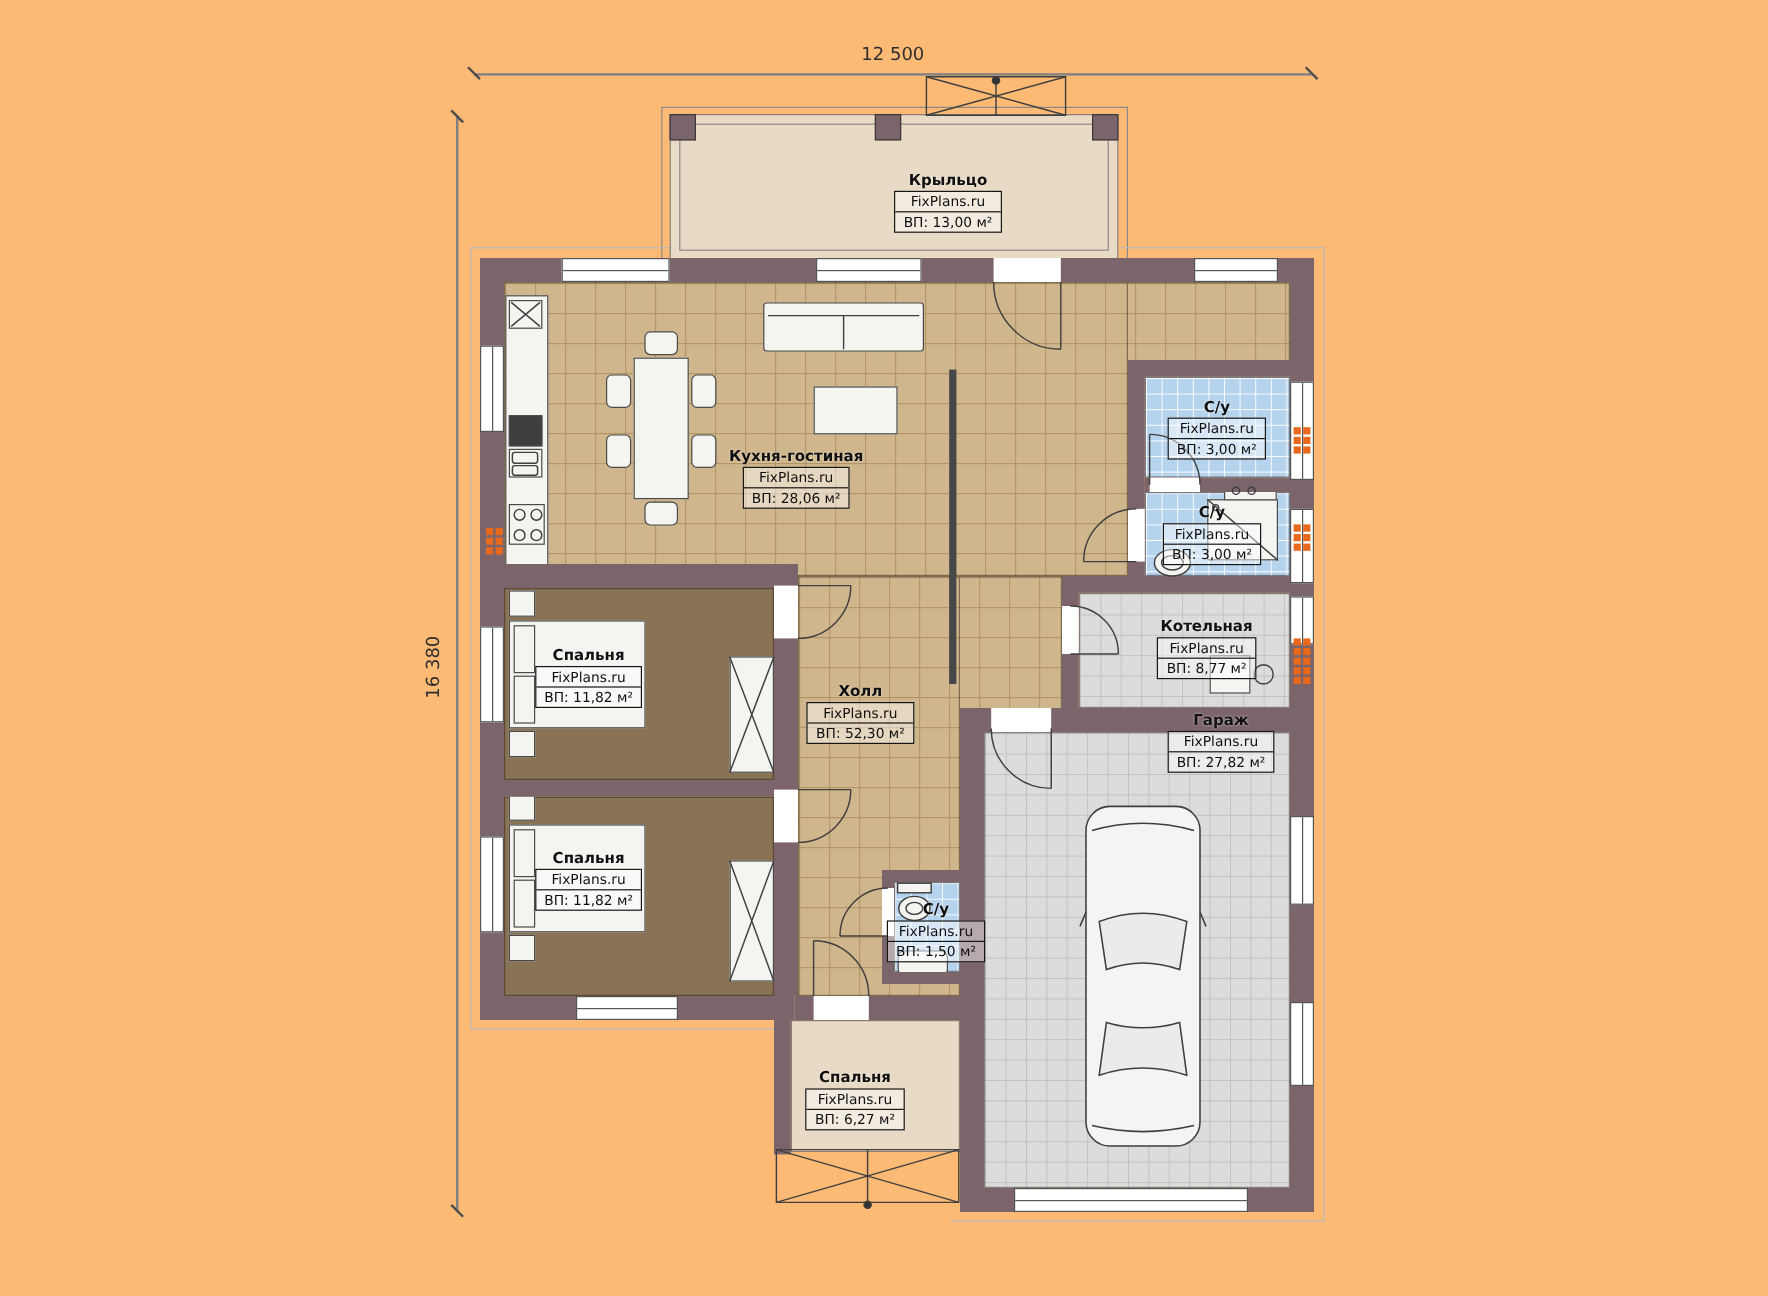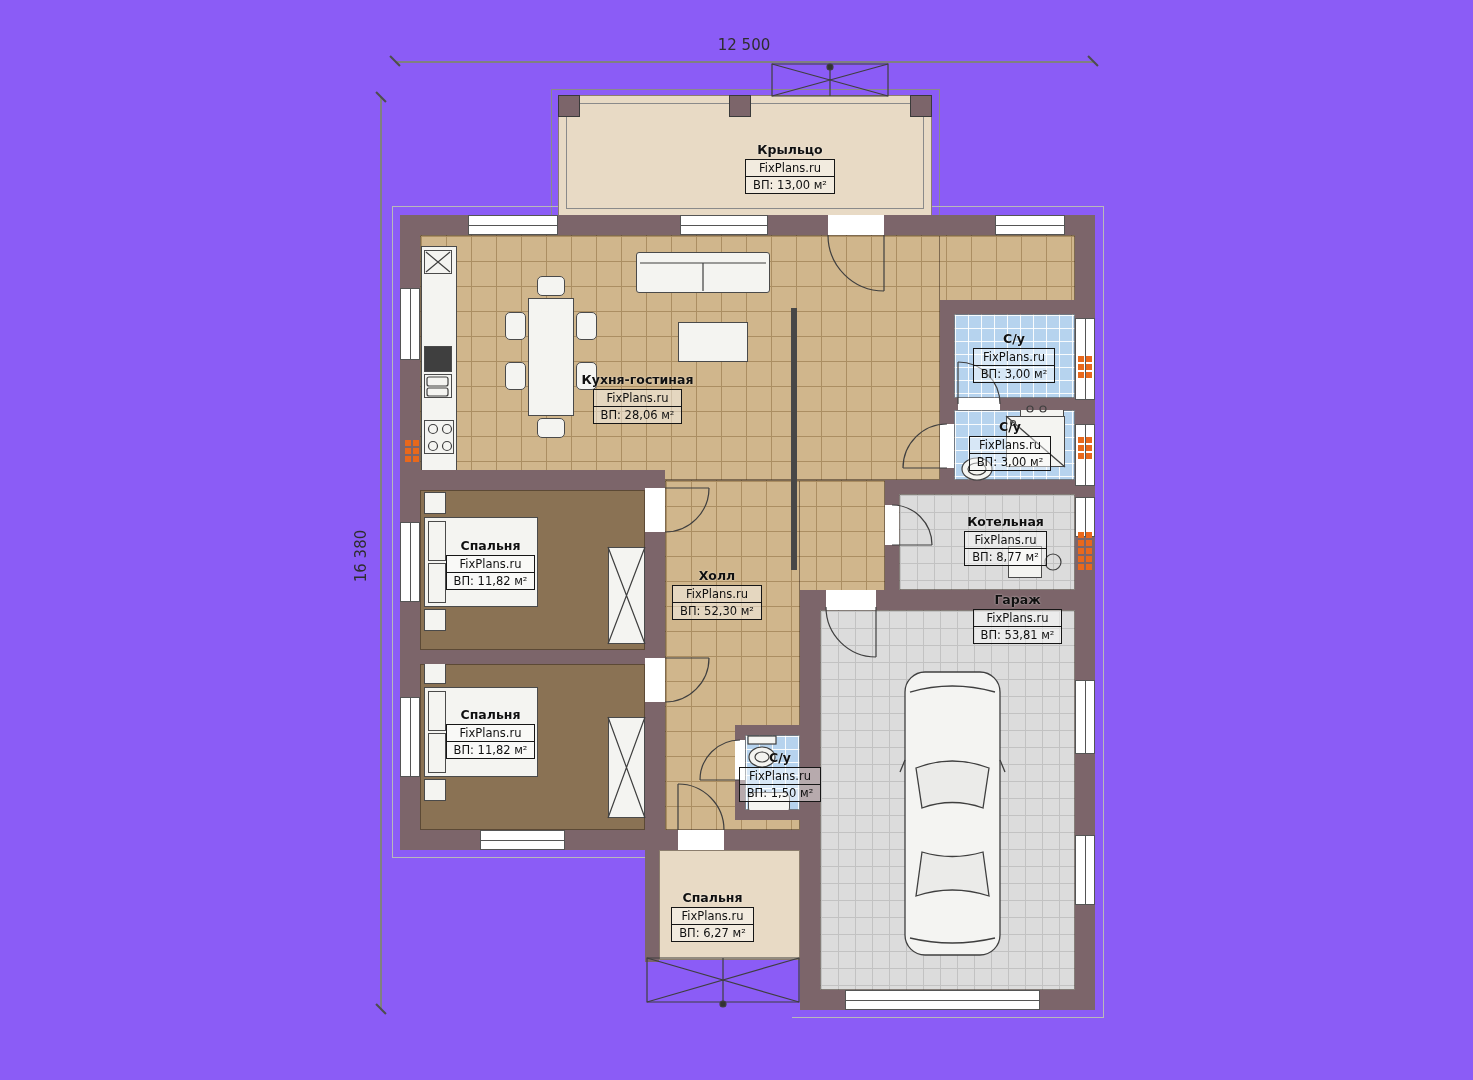--- a/index.html
+++ b/index.html
@@ -1,16 +1,16 @@
 <!DOCTYPE html>
 <html style="--wall: #7c656a; --tan-floor: #d0b68c; --tan-grid: #ab8e62; --beige-floor: #e8dac5; --brown-floor: #8a7254; --blue-floor: #b6d3ee; --gray-floor: #dcdcdc; --radiator: #e8681c;"><head>
 <meta charset="utf-8">
 <style>
   html,body{margin:0;padding:0;background:#fff;}
-  #plan{position:relative;width:1473px;height:1080px;background:#8b5cf6;overflow:hidden;
+  #plan{position:relative;width:1473px;height:1080px;background:#fdba74;overflow:hidden;
         font-family:"DejaVu Sans",sans-serif;}
   #plan *{box-sizing:border-box;}
   .eave{position:absolute;background:#b9b9b9;z-index:5;}
   .floor{position:absolute;z-index:10;border:1px solid rgba(45,32,22,.5);}
   .floor.tan{background-color:var(--tan-floor);
     background-image:linear-gradient(var(--tan-grid) 1px,transparent 1px),
                      linear-gradient(90deg,var(--tan-grid) 1px,transparent 1px);
     background-size:25px 25px;}
   .floor.blue{background-color:var(--blue-floor);
     background-image:linear-gradient(rgba(255,255,255,.9) 1px,transparent 1px),
@@ -303,21 +303,21 @@
         <path d="M905 760 L900 772 M1000 760 L1005 772"></path>
       </g>
     </g>
   </svg>
 
   <div class="room-label" style="left:700px;top:142px;width:180px;">
     <div class="rname">Крыльцо</div>
     <div class="lbox"><div class="row">FixPlans.ru</div>
       <div class="row">ВП: 13,00 м²</div></div>
   </div>
-  <div class="room-label" style="left:550px;top:372px;width:175px;">
+  <div class="room-label" style="left:576px;top:372px;width:175px;">
     <div class="rname">Кухня-гостиная</div>
     <div class="lbox"><div class="row">FixPlans.ru</div>
       <div class="row">ВП: 28,06 м²</div></div>
   </div>
   <div class="room-label" style="left:647px;top:568px;width:140px;">
     <div class="rname">Холл</div>
     <div class="lbox"><div class="row">FixPlans.ru</div>
       <div class="row">ВП: 52,30 м²</div></div>
   </div>
   <div class="room-label" style="left:428px;top:538px;width:125px;">
@@ -341,21 +341,21 @@
       <div class="row">ВП: 3,00 м²</div></div>
   </div>
   <div class="room-label" style="left:943px;top:514px;width:125px;">
     <div class="rname">Котельная</div>
     <div class="lbox"><div class="row">FixPlans.ru</div>
       <div class="row">ВП: 8,77 м²</div></div>
   </div>
   <div class="room-label" style="left:950px;top:592px;width:135px;">
     <div class="rname">Гараж</div>
     <div class="lbox"><div class="row">FixPlans.ru</div>
-      <div class="row">ВП: 53,81 м²</div></div>
+      <div class="row">ВП: 27,82 м²</div></div>
   </div>
   <div class="room-label" style="left:730px;top:750px;width:100px;">
     <div class="rname">С/у</div>
     <div class="lbox"><div class="row">FixPlans.ru</div>
       <div class="row">ВП: 1,50 м²</div></div>
   </div>
   <div class="room-label" style="left:650px;top:890px;width:125px;">
     <div class="rname">Спальня</div>
     <div class="lbox"><div class="row">FixPlans.ru</div>
       <div class="row">ВП: 6,27 м²</div></div>

